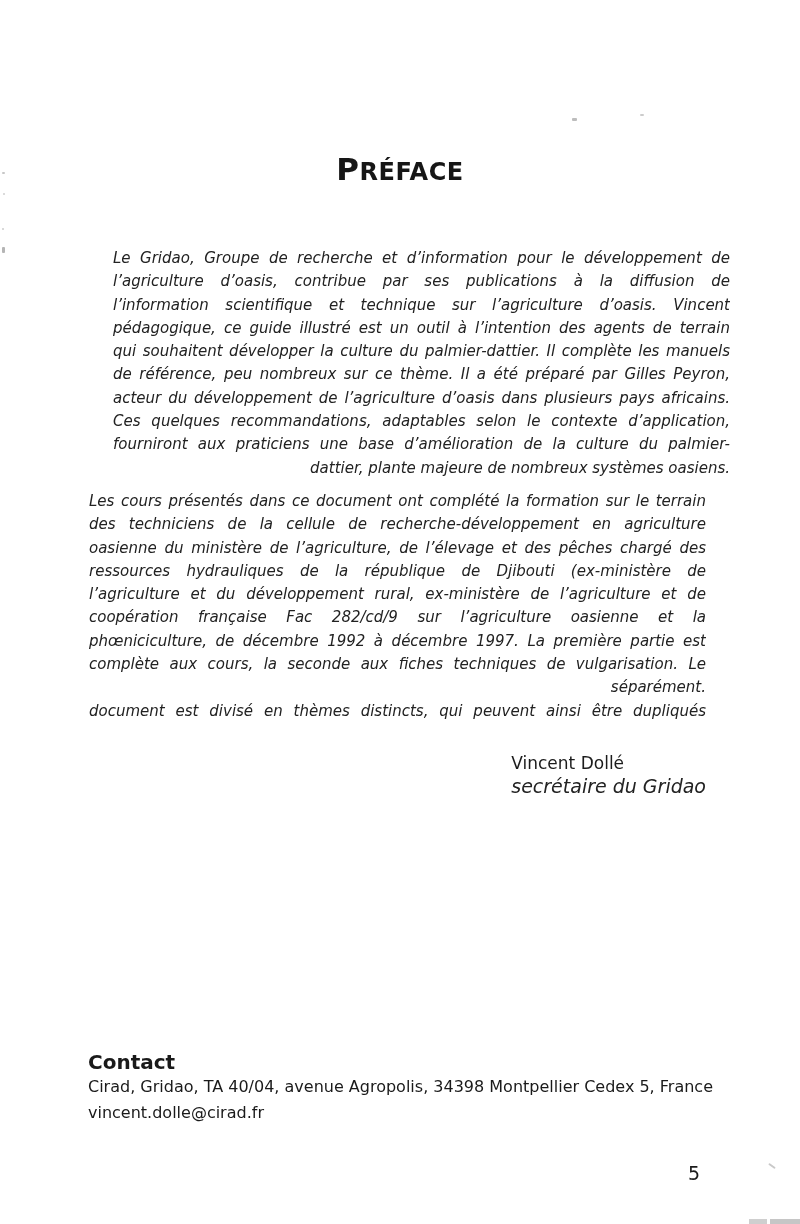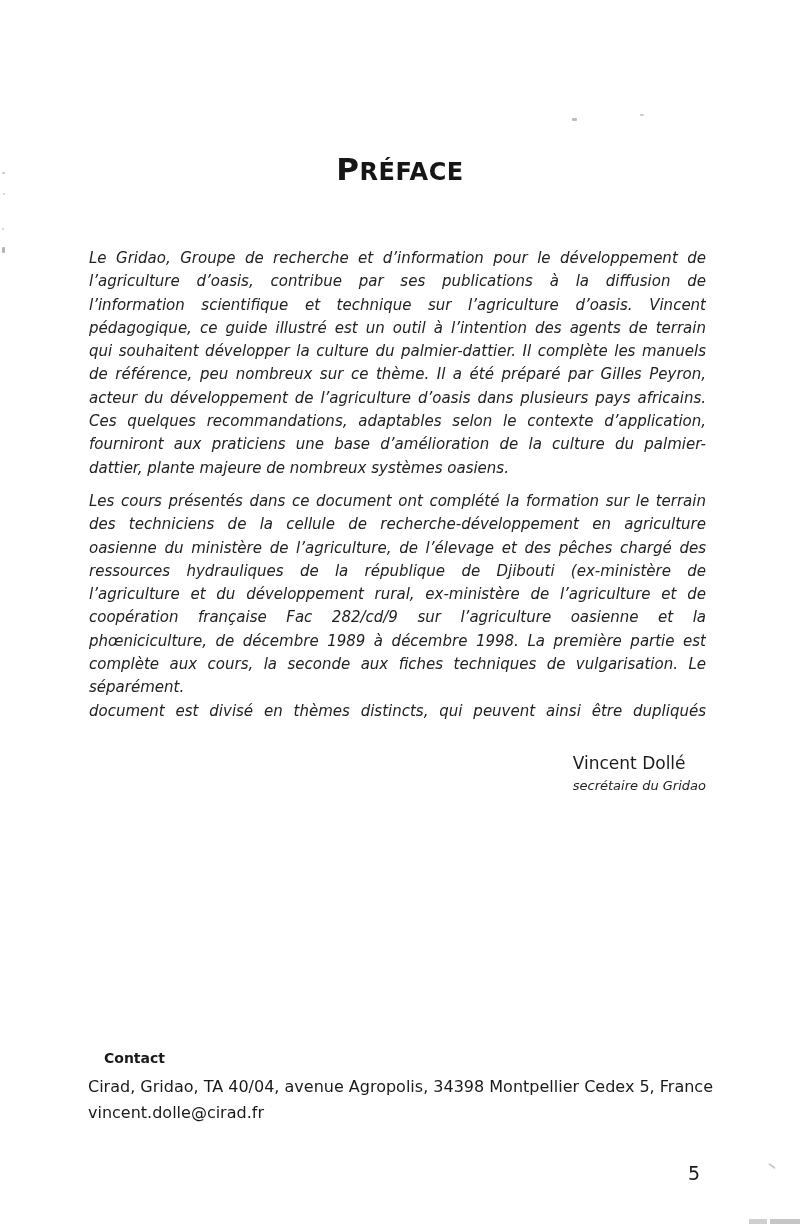--- a/index.html
+++ b/index.html
@@ -39,60 +39,59 @@
   
   .para {
     position: absolute;
     left: 89px;
     width: 617px;
     font-style: italic;
     font-size: 15px;
     line-height: 23.3px;
     color: #222222;
   }
-  .para.p1 { top: 247px; }
+  .para.p1 { top: 247px; margin-left: 24px; }
   .para.p2 { top: 490px; }
   .line {
     height: 23.3px;
     overflow: hidden;
     text-align: justify;
   }
   
   .line::after {
     content: "";
     display: inline-block;
     width: 100%;
     height: 0;
   }
-  .line.last { text-align: left; }
+  .line.last { text-align: right; }
   .line.last::after { content: none; }
 
   
   .signature {
     position: absolute;
     top: 752px;
     right: 94px;
     text-align: left;
     line-height: 22.5px;
   }
   .sig-name { font-size: 17px; color: #1c1c1c; }
-  .sig-role { font-size: 13px; font-style: italic; color: #222222; }
+  .sig-role { font-size: 19px; font-style: italic; color: #222222; }
 
   
   .contact {
     position: absolute;
     left: 88px;
     top: 1050px;
     color: #1a1a1a;
   }
   .contact-heading {
     font-weight: bold;
-    font-size: 14px;
+    font-size: 20px;
     height: 24px;
-    margin-left: 16px;
   }
   .contact-address,
   .contact-email {
     font-size: 16px;
     line-height: 25.5px;
   }
 
   
   .page-number {
     position: absolute;
@@ -142,21 +141,21 @@
       <div class="line last">dattier, plante majeure de nombreux systèmes oasiens.</div>
     </div>
 
   <div class="para p2">
       <div class="line">Les cours présentés dans ce document ont complété la formation sur le terrain</div>
       <div class="line">des techniciens de la cellule de recherche-développement en agriculture</div>
       <div class="line">oasienne du ministère de l’agriculture, de l’élevage et des pêches chargé des</div>
       <div class="line">ressources hydrauliques de la république de Djibouti (ex-ministère de</div>
       <div class="line">l’agriculture et du développement rural, ex-ministère de l’agriculture et de</div>
       <div class="line">coopération française Fac 282/cd/9 sur l’agriculture oasienne et la</div>
-      <div class="line">phœniciculture, de décembre 1989 à décembre 1998. La première partie est</div>
+      <div class="line">phœniciculture, de décembre 1992 à décembre 1997. La première partie est</div>
       <div class="line">complète aux cours, la seconde aux fiches techniques de vulgarisation. Le</div>
       <div class="line last">séparément.</div>
       <div class="line">document est divisé en thèmes distincts, qui peuvent ainsi être dupliqués</div>
     </div>
 
   <div class="signature">
     <div class="sig-name">Vincent Dollé</div>
     <div class="sig-role">secrétaire du Gridao</div>
   </div>
 

